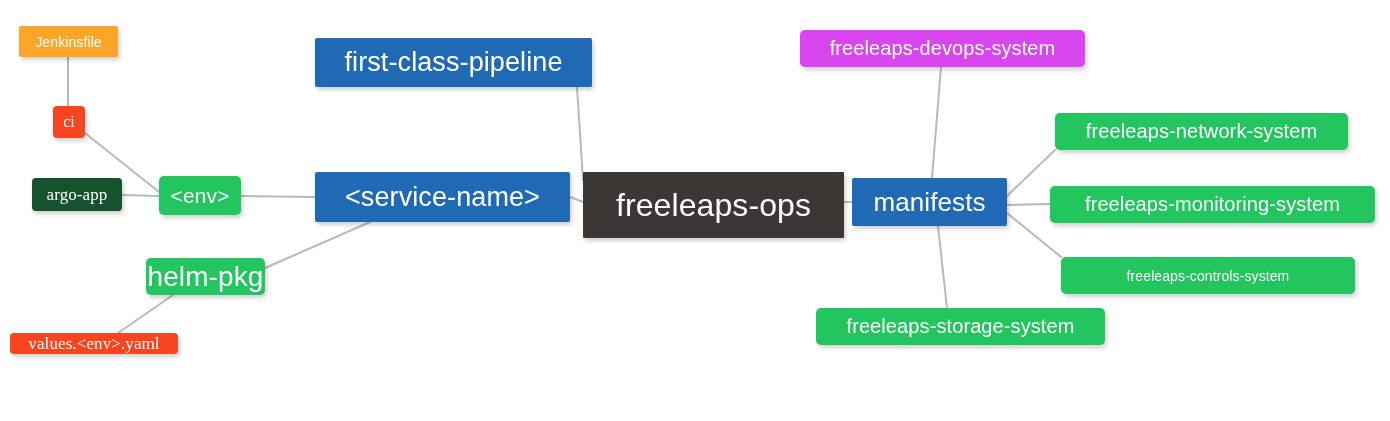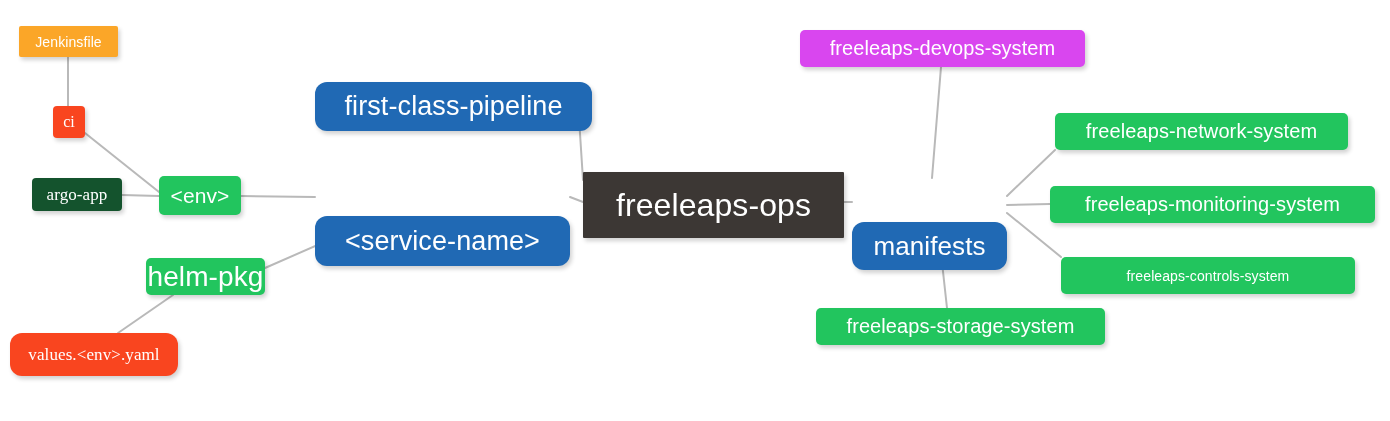--- a/index.html
+++ b/index.html
@@ -46,22 +46,21 @@
     cursor: default;
     letter-spacing: 0.1px;
   }
   .node-root {
     background: #3c3734;
     border-radius: 1px;
     font-size: 32px;
   }
   .node-blue {
     background: #2069b4;
-    border-radius: 12px;
-    margin-top: 44px;
+    border-radius: 2px;
   }
   .node-green {
     background: #22c55e;
     border-radius: 5px;
   }
   .node-orange {
     background: #fba628;
     border-radius: 2px;
   }
   .node-red {
@@ -92,21 +91,21 @@
     </svg>
   <div id="node-layer">
       <div class="node node-root" style="left: 583px; top: 172px; width: 261px; height: 66px; font-size: 32px; background: rgb(60, 55, 52);">freeleaps-ops</div>
       <div class="node node-blue" style="left: 315px; top: 38px; width: 277px; height: 49px; font-size: 27px; background: rgb(32, 105, 180);">first-class-pipeline</div>
       <div class="node node-blue" style="left: 315px; top: 172px; width: 255px; height: 50px; font-size: 27px; background: rgb(32, 105, 180);">&lt;service-name&gt;</div>
       <div class="node node-green" style="left: 159px; top: 176px; width: 82px; height: 39px; font-size: 21px; background: rgb(34, 197, 94);">&lt;env&gt;</div>
       <div class="node node-red" style="left: 53px; top: 106px; width: 32px; height: 32px; font-size: 16px; background: rgb(249, 69, 31);">ci</div>
       <div class="node node-orange" style="left: 19px; top: 26px; width: 99px; height: 31px; font-size: 14px; background: rgb(251, 166, 40);">Jenkinsfile</div>
       <div class="node node-red" style="left: 32px; top: 178px; width: 90px; height: 33px; font-size: 17px; background: #14532d;">argo-app</div>
       <div class="node node-green" style="left: 146px; top: 258px; width: 119px; height: 37px; font-size: 28px; background: rgb(34, 197, 94);">helm-pkg</div>
-      <div class="node node-red" style="left: 10px; top: 333px; width: 168px; height: 43px; font-size: 17px; background: rgb(249, 69, 31); border-radius: 12px;">values.&lt;env&gt;.yaml</div>
+      <div class="node node-red" style="left: 10px; top: 333px; width: 168px; height: 21px; font-size: 17px; background: rgb(249, 69, 31);">values.&lt;env&gt;.yaml</div>
       <div class="node node-blue" style="left: 852px; top: 178px; width: 155px; height: 48px; font-size: 26px; background: rgb(32, 105, 180);">manifests</div>
       <div class="node node-green" style="left: 800px; top: 30px; width: 285px; height: 37px; font-size: 20px; background: #d946ef;">freeleaps-devops-system</div>
       <div class="node node-green" style="left: 1055px; top: 113px; width: 293px; height: 37px; font-size: 20px; background: rgb(34, 197, 94);">freeleaps-network-system</div>
       <div class="node node-green" style="left: 1050px; top: 186px; width: 325px; height: 37px; font-size: 20px; background: rgb(34, 197, 94);">freeleaps-monitoring-system</div>
       <div class="node node-green" style="left: 1061px; top: 257px; width: 294px; height: 37px; font-size: 14px; background: rgb(34, 197, 94);">freeleaps-controls-system</div>
       <div class="node node-green" style="left: 816px; top: 308px; width: 289px; height: 37px; font-size: 20px; background: rgb(34, 197, 94);">freeleaps-storage-system</div>
     </div>
 </div>
 
 </body></html>

